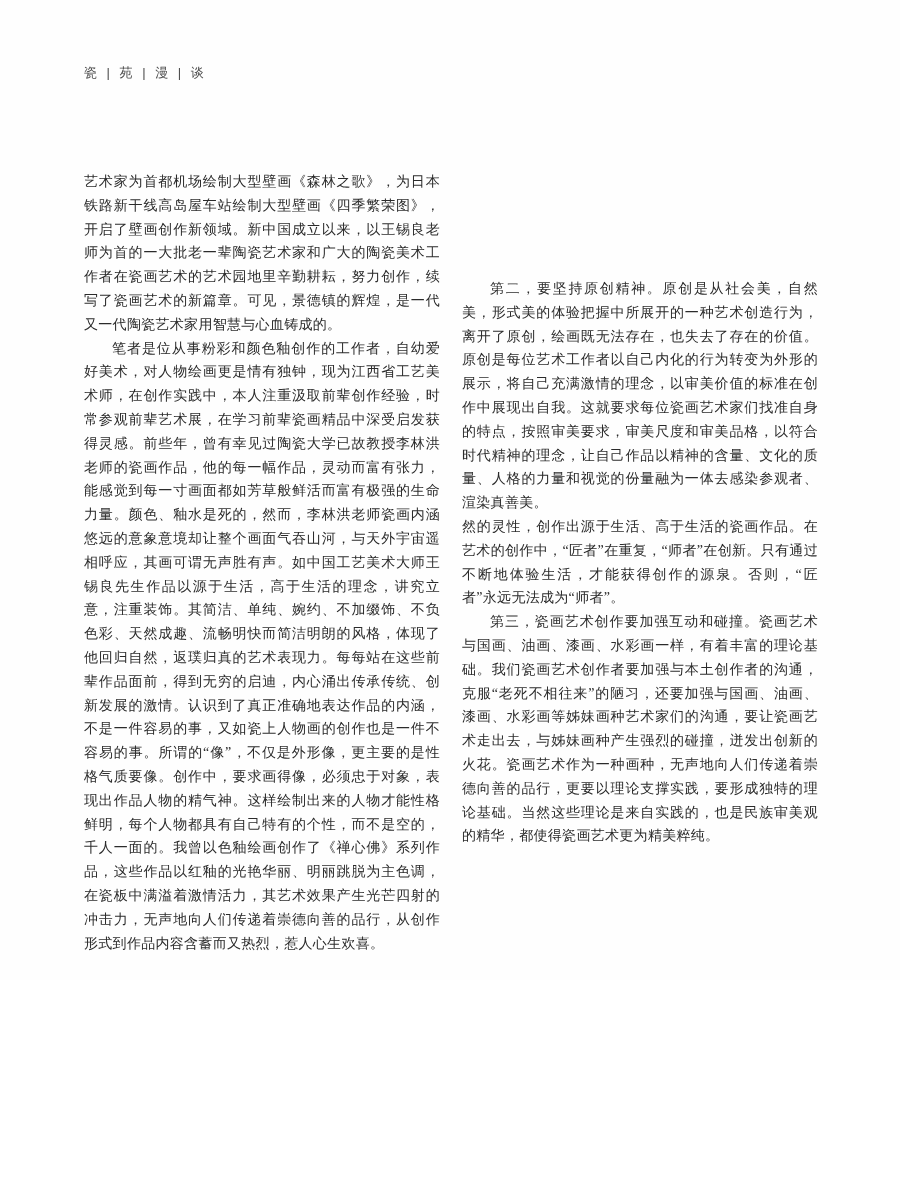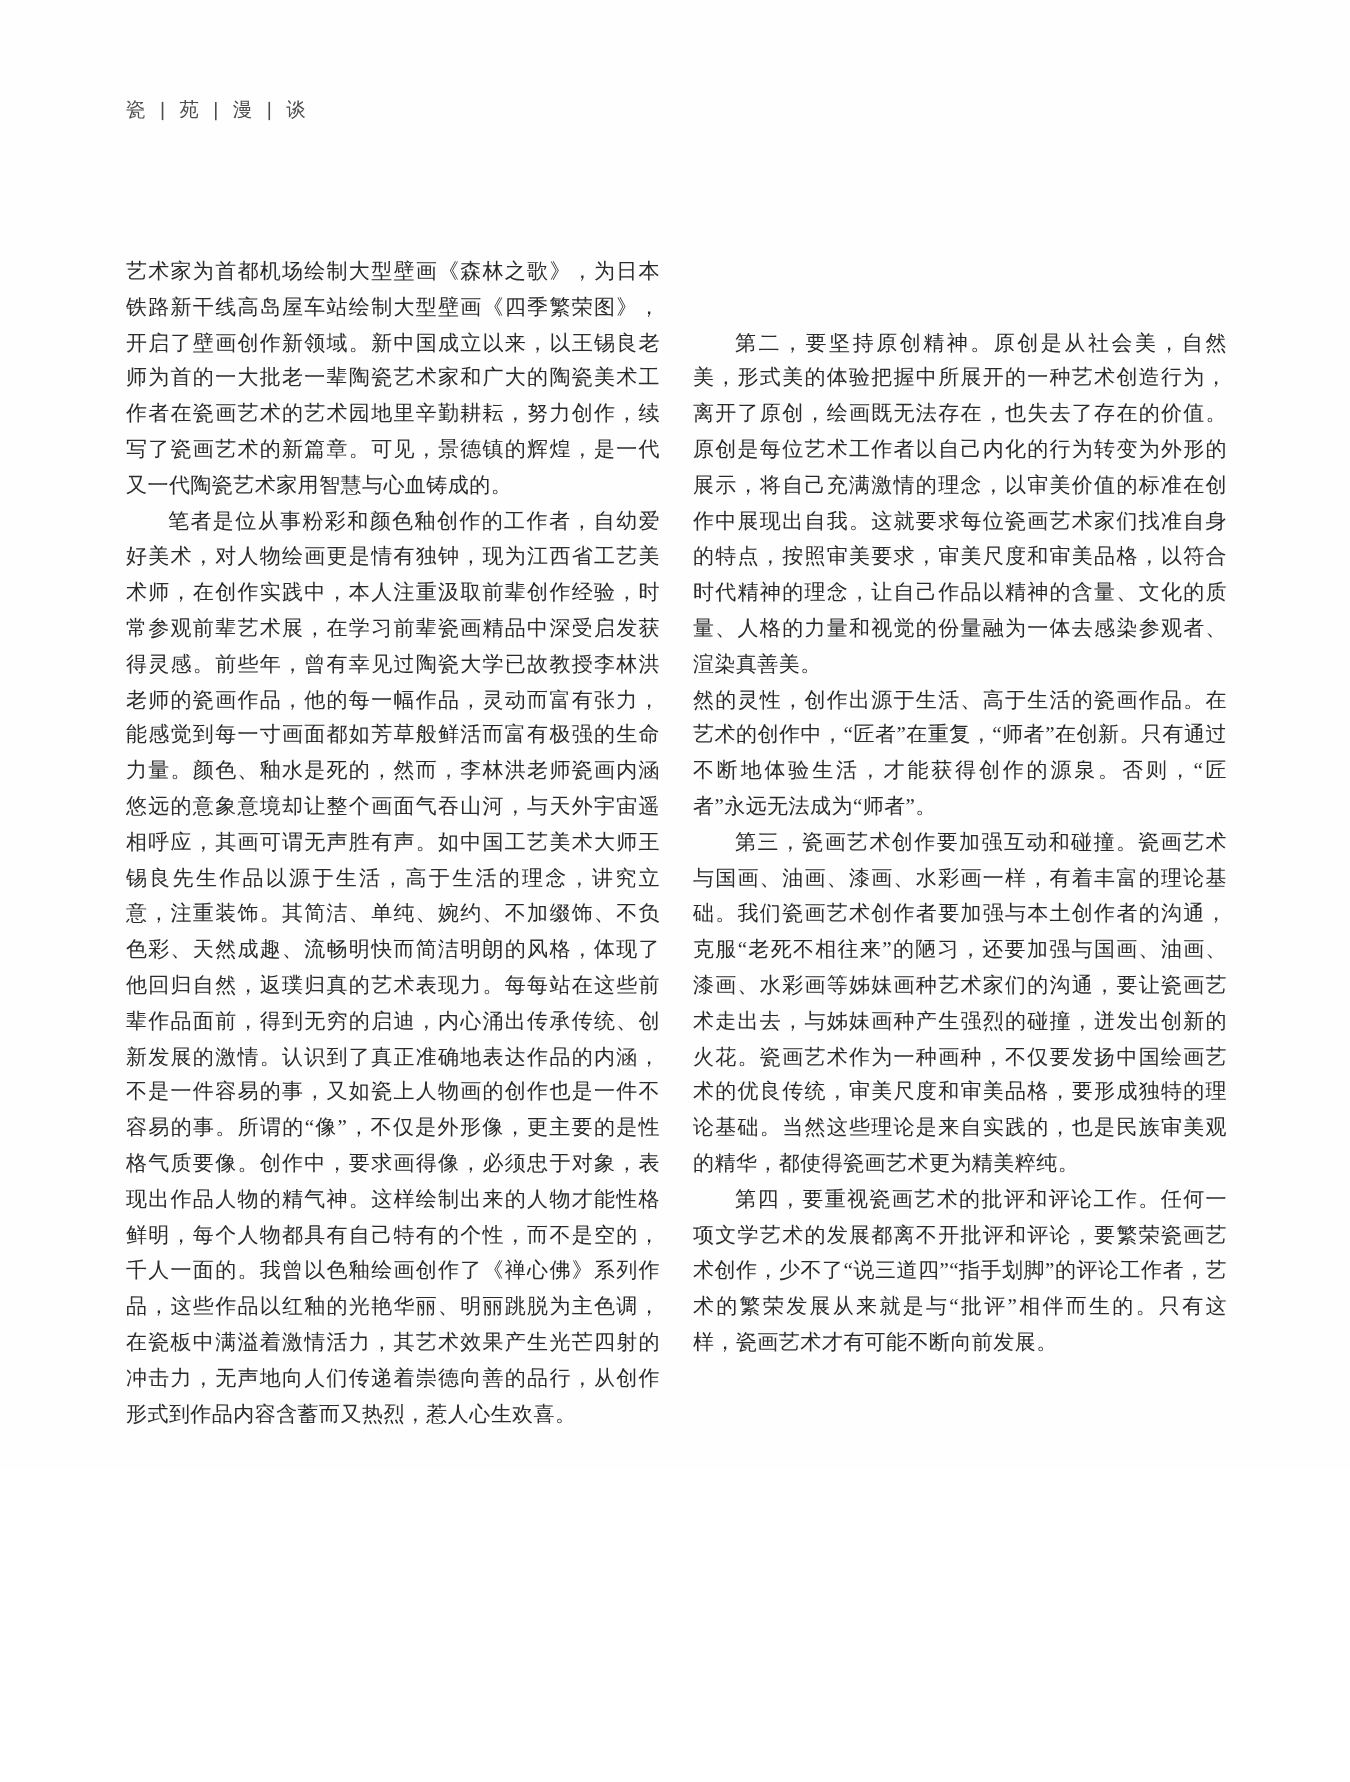--- a/index.html
+++ b/index.html
@@ -86,22 +86,21 @@
   <div class="page-header">瓷 | 苑 | 漫 | 谈</div>
 
   <div class="content">
     <div class="column">
         <p class="para no-indent">艺术家为首都机场绘制大型壁画《森林之歌》，为日本铁路新干线高岛屋车站绘制大型壁画《四季繁荣图》，开启了壁画创作新领域。新中国成立以来，以王锡良老师为首的一大批老一辈陶瓷艺术家和广大的陶瓷美术工作者在瓷画艺术的艺术园地里辛勤耕耘，努力创作，续写了瓷画艺术的新篇章。可见，景德镇的辉煌，是一代又一代陶瓷艺术家用智慧与心血铸成的。</p>
         <p class="para">笔者是位从事粉彩和颜色釉创作的工作者，自幼爱好美术，对人物绘画更是情有独钟，现为江西省工艺美术师，在创作实践中，本人注重汲取前辈创作经验，时常参观前辈艺术展，在学习前辈瓷画精品中深受启发获得灵感。前些年，曾有幸见过陶瓷大学已故教授李林洪老师的瓷画作品，他的每一幅作品，灵动而富有张力，能感觉到每一寸画面都如芳草般鲜活而富有极强的生命力量。颜色、釉水是死的，然而，李林洪老师瓷画内涵悠远的意象意境却让整个画面气吞山河，与天外宇宙遥相呼应，其画可谓无声胜有声。如中国工艺美术大师王锡良先生作品以源于生活，高于生活的理念，讲究立意，注重装饰。其简洁、单纯、婉约、不加缀饰、不负色彩、天然成趣、流畅明快而简洁明朗的风格，体现了他回归自然，返璞归真的艺术表现力。每每站在这些前辈作品面前，得到无穷的启迪，内心涌出传承传统、创新发展的激情。认识到了真正准确地表达作品的内涵，不是一件容易的事，又如瓷上人物画的创作也是一件不容易的事。所谓的“像”，不仅是外形像，更主要的是性格气质要像。创作中，要求画得像，必须忠于对象，表现出作品人物的精气神。这样绘制出来的人物才能性格鲜明，每个人物都具有自己特有的个性，而不是空的，千人一面的。我曾以色釉绘画创作了《禅心佛》系列作品，这些作品以红釉的光艳华丽、明丽跳脱为主色调，在瓷板中满溢着激情活力，其艺术效果产生光芒四射的冲击力，无声地向人们传递着崇德向善的品行，从创作形式到作品内容含蓄而又热烈，惹人心生欢喜。</p>
       </div>
     <div class="column">
         <p class="para">第二，要坚持原创精神。原创是从社会美，自然美，形式美的体验把握中所展开的一种艺术创造行为，离开了原创，绘画既无法存在，也失去了存在的价值。原创是每位艺术工作者以自己内化的行为转变为外形的展示，将自己充满激情的理念，以审美价值的标准在创作中展现出自我。这就要求每位瓷画艺术家们找准自身的特点，按照审美要求，审美尺度和审美品格，以符合时代精神的理念，让自己作品以精神的含量、文化的质量、人格的力量和视觉的份量融为一体去感染参观者、渲染真善美。</p>
         <p class="para no-indent">然的灵性，创作出源于生活、高于生活的瓷画作品。在艺术的创作中，“匠者”在重复，“师者”在创新。只有通过不断地体验生活，才能获得创作的源泉。否则，“匠者”永远无法成为“师者”。</p>
-        <p class="para">第三，瓷画艺术创作要加强互动和碰撞。瓷画艺术与国画、油画、漆画、水彩画一样，有着丰富的理论基础。我们瓷画艺术创作者要加强与本土创作者的沟通，克服“老死不相往来”的陋习，还要加强与国画、油画、漆画、水彩画等姊妹画种艺术家们的沟通，要让瓷画艺术走出去，与姊妹画种产生强烈的碰撞，迸发出创新的火花。瓷画艺术作为一种画种，不仅要发扬中国绘画艺术的优良传统，审美尺度和审美品格，要形成独特的理论基础。当然这些理论是来自实践的，也是民族审美观的精华，都使得瓷画艺术更为精美粹纯。</p>
-        <p class="para">第四，要重视瓷画艺术的批评和评论工作。任何一项文学艺术的发展都离不开批评和评论，要繁荣瓷画艺术创作，少不了“说三道四”“指手划脚”的评论工作者，艺术的繁荣发展从来就是与“批评”相伴而生的。只有这样，瓷画艺术才有可能不断向前发展。</p>
+        <p class="para">第三，瓷画艺术创作要加强互动和碰撞。瓷画艺术与国画、油画、漆画、水彩画一样，有着丰富的理论基础。我们瓷画艺术创作者要加强与本土创作者的沟通，克服“老死不相往来”的陋习，还要加强与国画、油画、漆画、水彩画等姊妹画种艺术家们的沟通，要让瓷画艺术走出去，与姊妹画种产生强烈的碰撞，迸发出创新的火花。瓷画艺术作为一种画种，无声地向人们传递着崇德向善的品行，更要以理论支撑实践，要形成独特的理论基础。当然这些理论是来自实践的，也是民族审美观的精华，都使得瓷画艺术更为精美粹纯。</p>
       </div>
   </div>
 
   <div class="page-number">48</div>
 
   <div class="watermark">
     <span class="wm-icon">
       <svg viewBox="0 0 42 34" width="42" height="34">
         <g fill="#fbfbfb" stroke="#c9c9c9" stroke-width="1.4">
           <path d="M16 2 C8.3 2 2 7 2 13.2 c0 3.5 2 6.6 5.1 8.6 l-1.3 4.3 4.8-2.5 c1.7 0.5 3.5 0.8 5.4 0.8 0.6 0 1.2 0 1.8-0.1"></path>

